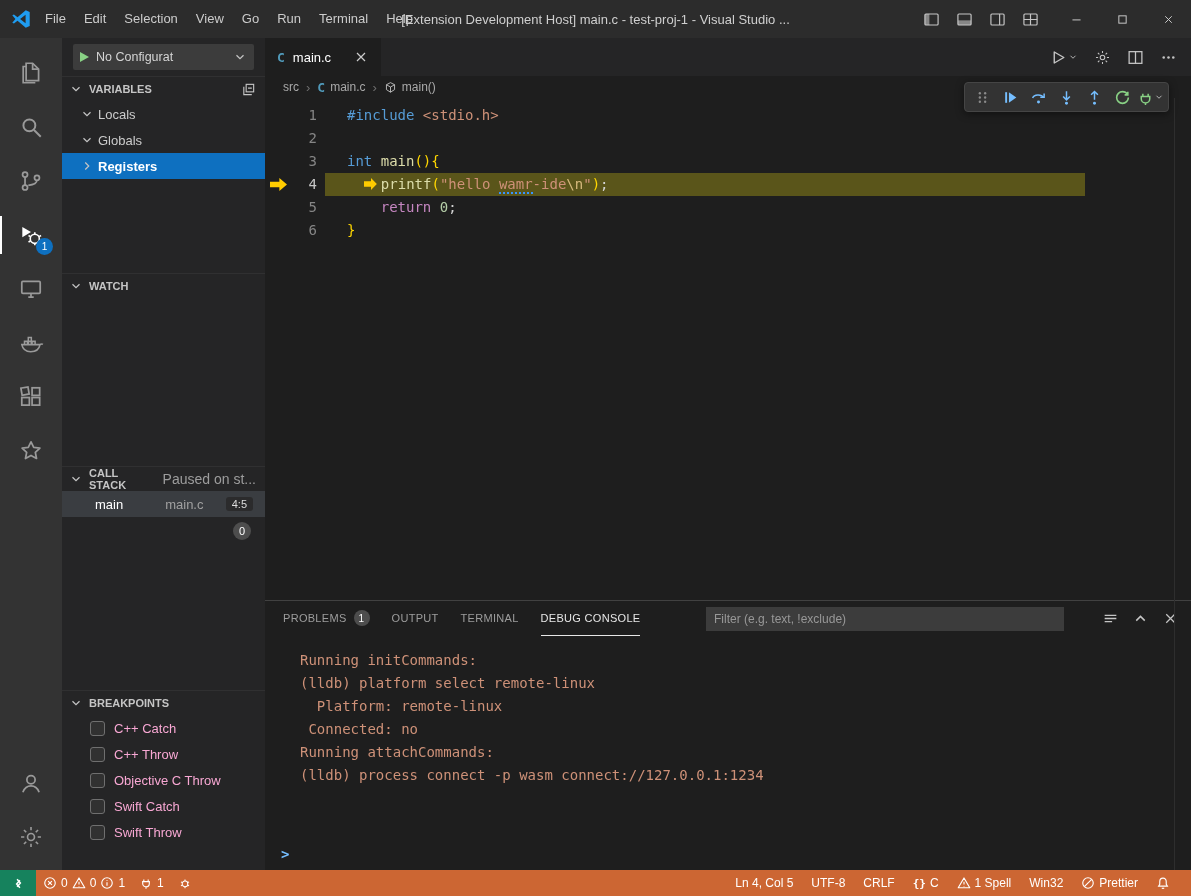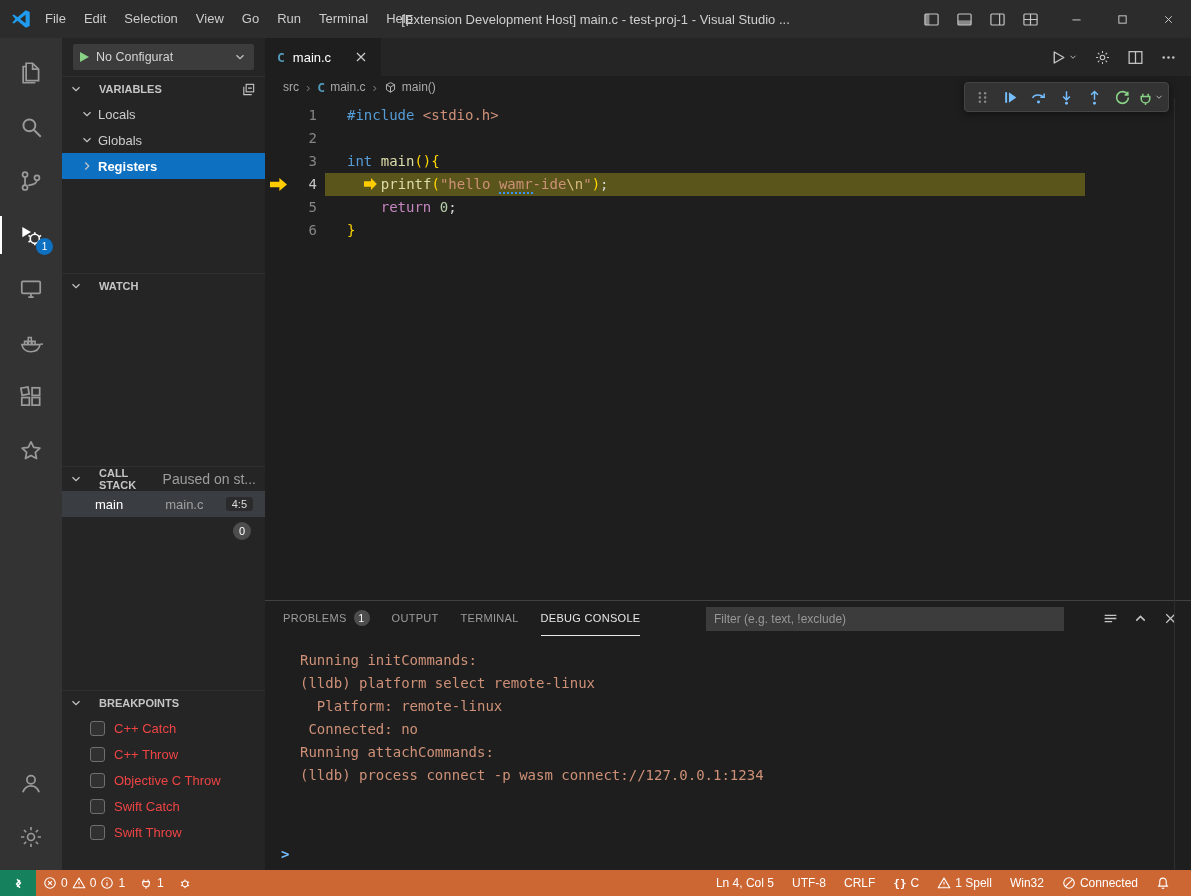--- a/index.html
+++ b/index.html
@@ -34,33 +34,33 @@
   
   .sidebar{width:203px;background:#252526;display:flex;flex-direction:column;font-size:13px;flex:none}
   .sb-config-row{height:38px;display:flex;align-items:center;padding:0 11px;flex:none}
   .config-dropdown{flex:1;height:26px;background:#3c3c3c;border-radius:2px;display:flex;align-items:center;
     padding:0 7px;gap:7px;color:#d4d4d4;font-size:12.5px}
   .play-icon{width:0;height:0;border-left:9px solid #89d185;border-top:5.5px solid transparent;border-bottom:5.5px solid transparent}
   .dd-chev{margin-left:auto;width:14px;height:14px;color:#c5c5c5}
   .pane{display:flex;flex-direction:column;border-top:1px solid #303031;overflow:hidden}
   .pane-variables{height:197px}.pane-watch{height:193px}.pane-callstack{height:224px}.pane-breakpoints{flex:1}
   .pane-header{height:24px;display:flex;align-items:center;padding:0 9px 0 7px;font-size:11px;font-weight:bold;
-    color:#c5c5c5;gap:16px;flex:none}
+    color:#c5c5c5;gap:6px;flex:none}
   .chev{width:14px;height:14px;color:#c5c5c5;flex:none}
   .collapse-icon{margin-left:auto;width:15px;height:15px;color:#c5c5c5}
   .sb-row{height:26px;display:flex;align-items:center;padding-left:18px;gap:4px;color:#cccccc}
   .sb-row.selected{background:#0e70c0;color:#fff;font-weight:bold}
   .cs-status{margin-left:auto;font-size:14px;color:#9d9d9d;font-weight:normal;white-space:nowrap}
   .cs-row{height:26px;background:#3a3d41;display:flex;align-items:center;padding:0 12px 0 33px;color:#fff}
   .cs-file{color:#a0a0a0;margin-left:42px}
   .cs-badge{background:#2b2b2c;border-radius:3px;padding:1px 6px;font-size:11px;color:#dddddd;margin-left:auto}
   .cs-zero-row{height:28px;display:flex;align-items:center;justify-content:flex-end;padding-right:14px}
   .zero-badge{width:18px;height:18px;border-radius:50%;background:#4d4d4d;color:#fff;font-size:11px;
     display:flex;align-items:center;justify-content:center}
-  .bp-row{height:26px;display:flex;align-items:center;padding-left:28px;gap:9px;color:#ef4444}
+  .bp-row{height:26px;display:flex;align-items:center;padding-left:28px;gap:9px;color:#f9a8d4}
   .checkbox{width:15px;height:15px;background:#313131;border:1px solid #6f6f6f;border-radius:3px;flex:none}
 
   
   .editor-area{flex:1;display:flex;flex-direction:column;position:relative;background:#1e1e1e}
   .tabbar{height:38px;background:#252526;display:flex;align-items:stretch}
   .tab{background:#1e1e1e;display:flex;align-items:center;padding:0 12px;gap:8px;color:#ffffff;font-size:13px}
   .tab .close{width:16px;height:16px;color:#cccccc;margin-left:14px}
   .c-icon{color:#519aba;font-weight:bold;font-family:"DejaVu Sans Mono",monospace;font-size:13px}
   .tab-actions{margin-left:auto;display:flex;align-items:center;gap:16px;padding-right:14px;color:#c5c5c5}
   .ta-btn{display:flex;align-items:center;gap:1px}
@@ -680,21 +680,21 @@
     <div class="sb-item">
       <span>Win32</span>
     </div>
     <div class="sb-item">
       <span class="sb-ic">
           <svg viewBox="0 0 16 16" fill="none" stroke="currentColor" stroke-width="1.3">
             <circle cx="8" cy="8" r="6"></circle>
             <path d="M3.8 12.2L12.2 3.8"></path>
           </svg>
         </span>
-      <span>Connected</span>
+      <span>Prettier</span>
     </div>
     <div class="sb-item">
       <span class="sb-ic">
           <svg viewBox="0 0 16 16" fill="none" stroke="currentColor" stroke-width="1.3">
             <path d="M8 2.5c-2.3 0-3.7 1.7-3.7 4v3L3 11.5h10l-1.3-2v-3c0-2.3-1.4-4-3.7-4z"></path>
             <path d="M6.8 13.5a1.3 1.3 0 0 0 2.4 0"></path>
           </svg>
         </span>
     </div>
   </div>

